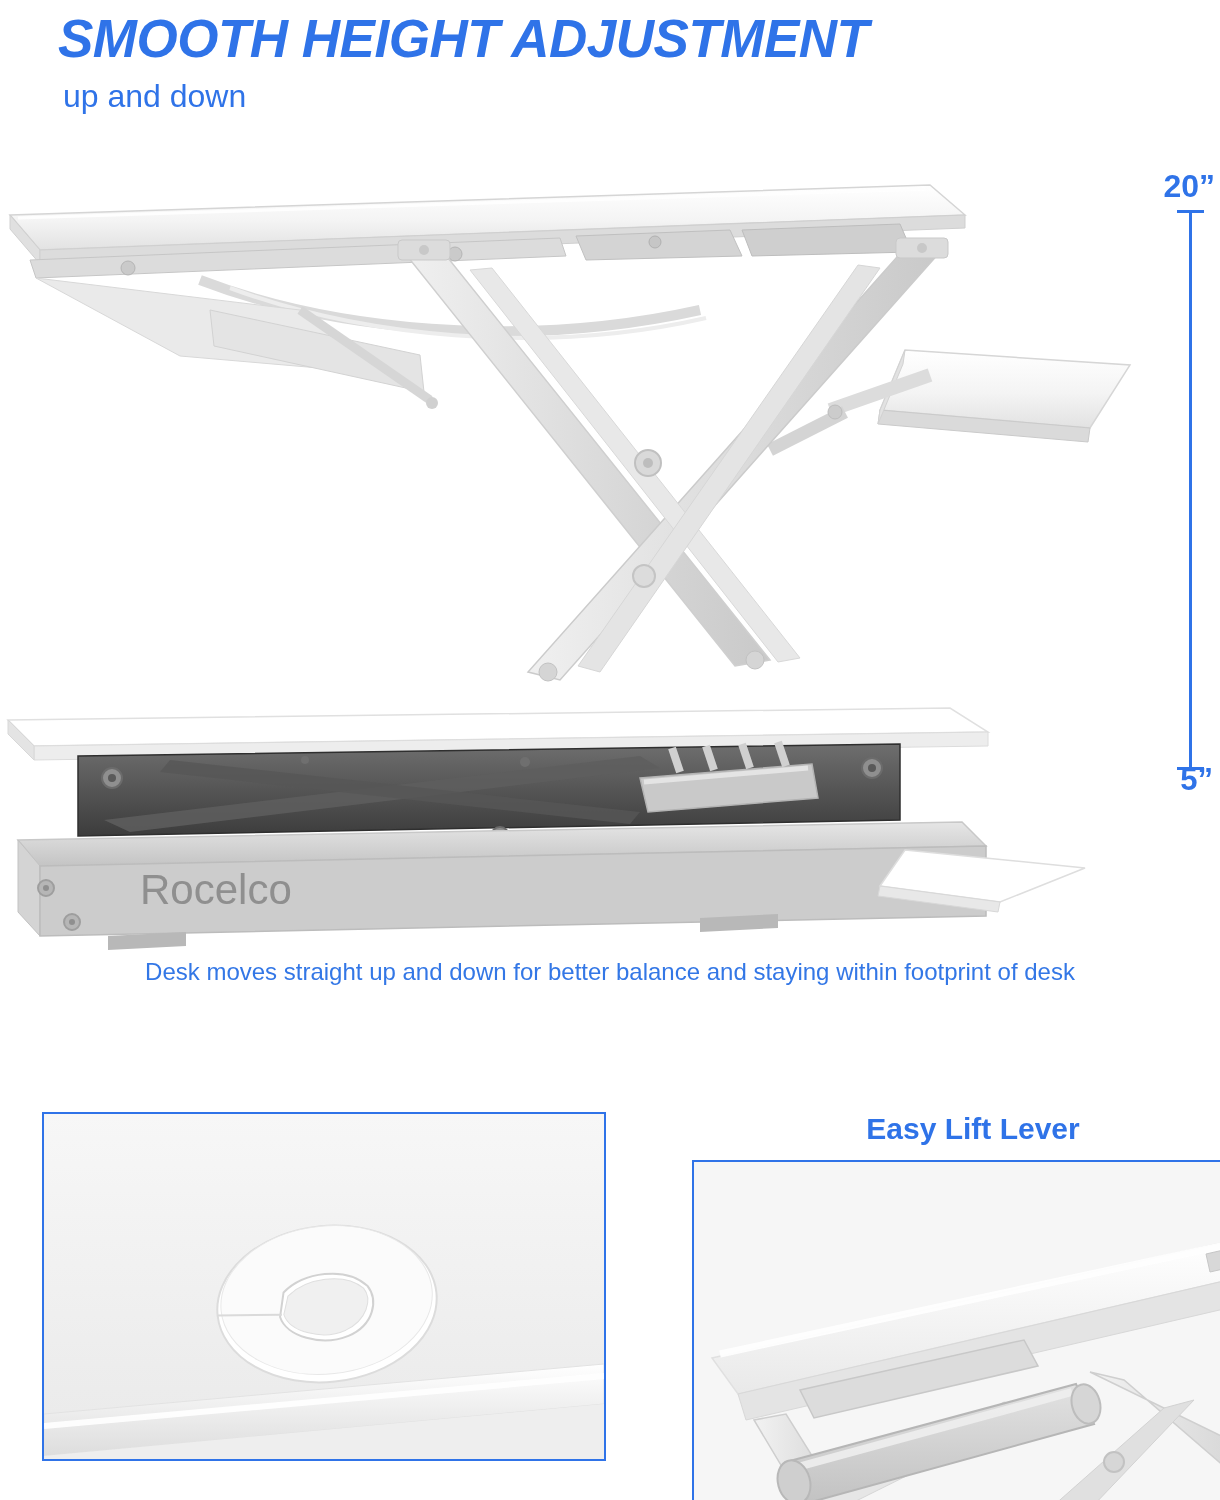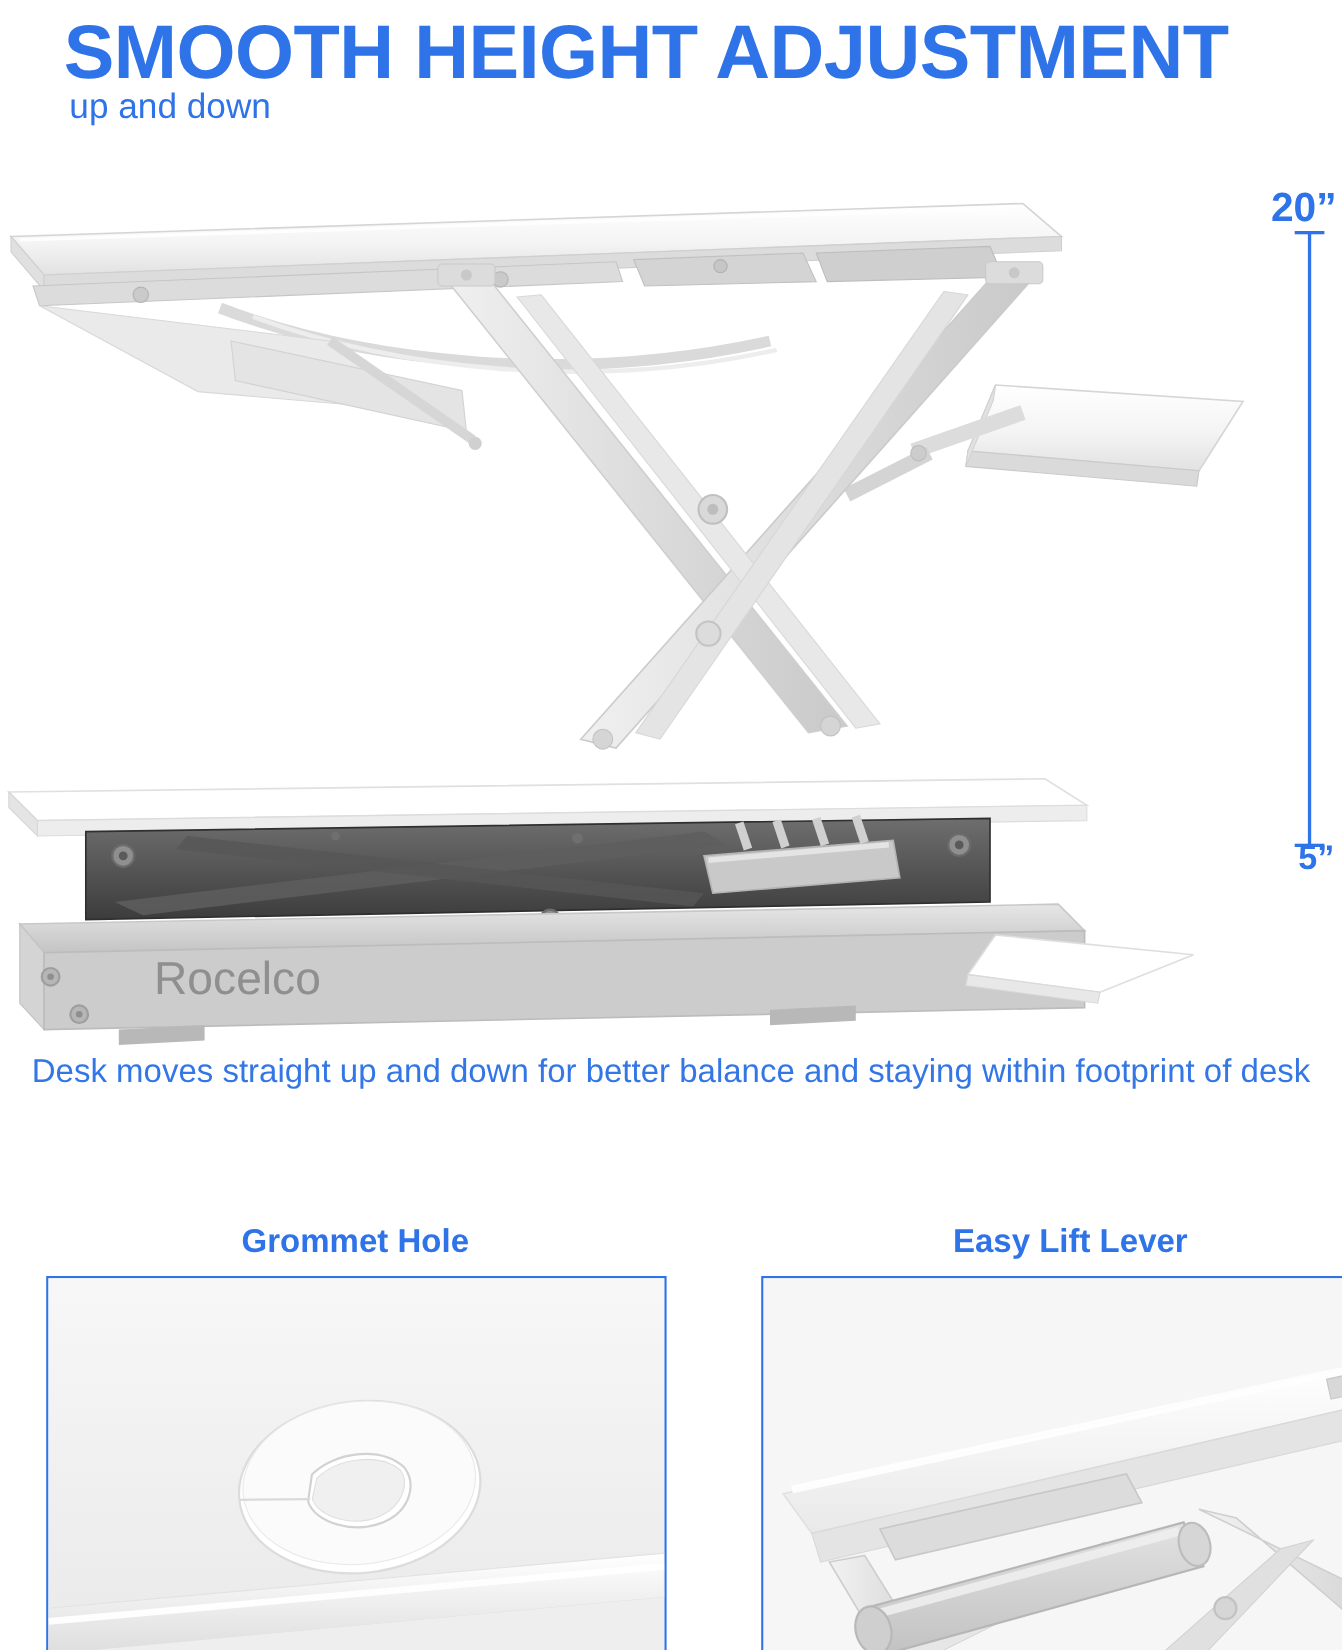--- a/index.html
+++ b/index.html
@@ -14,25 +14,26 @@
     font-family: "Liberation Sans", sans-serif;
     color: #2d6ee8;
     overflow: hidden;
   }
 
   
   .headline {
     position: absolute;
     left: 58px;
     top: 8px;
-    font-size: 69px;
+    font-size: 53px;
     font-weight: bold;
     letter-spacing: -0.5px;
     color: #2f73e8;
     white-space: nowrap;
+    font-style: italic;
   }
   .subheadline {
     position: absolute;
     left: 63px;
     top: 78px;
     font-size: 32px;
     font-weight: normal;
     color: #2f73e8;
     white-space: nowrap;
   }
@@ -45,37 +46,37 @@
     width: 1140px;
     height: 800px;
   }
 
   .caption {
     position: absolute;
     left: 0;
     top: 958px;
     width: 1220px;
     text-align: center;
-    font-size: 30px;
+    font-size: 24px;
     color: #3377e6;
   }
 
   
   .dim-col {
     position: absolute;
     left: 1145px;
     top: 168px;
     width: 72px;
     height: 630px;
   }
   .dim-top-label {
     position: absolute;
     right: 2px;
     top: 0px;
-    font-size: 37px;
+    font-size: 32px;
     font-weight: bold;
     color: #2f73e8;
     white-space: nowrap;
   }
   .dim-bottom-label {
     position: absolute;
     right: 4px;
     bottom: 0px;
     font-size: 31px;
     font-weight: bold;
@@ -273,21 +274,20 @@
 
 <div class="dim-col">
   <div class="dim-top-label">20”</div>
   <div class="dim-cap top"></div>
   <div class="dim-line"></div>
   <div class="dim-cap bottom"></div>
   <div class="dim-bottom-label">5”</div>
 </div>
 
 <div class="feature left">
-  <div class="feature-title">Grommet Hole</div>
   <div class="feature-frame">
     <svg width="560" height="345" viewBox="0 0 560 345">
       <defs>
         <linearGradient id="gTop" x1="0" y1="0" x2="0" y2="1">
           <stop offset="0%" stop-color="#f7f7f7"></stop>
           <stop offset="100%" stop-color="#ebebeb"></stop>
         </linearGradient>
         <linearGradient id="gEdge" x1="0" y1="0" x2="0" y2="1">
           <stop offset="0%" stop-color="#ffffff"></stop>
           <stop offset="100%" stop-color="#dddddd"></stop>

